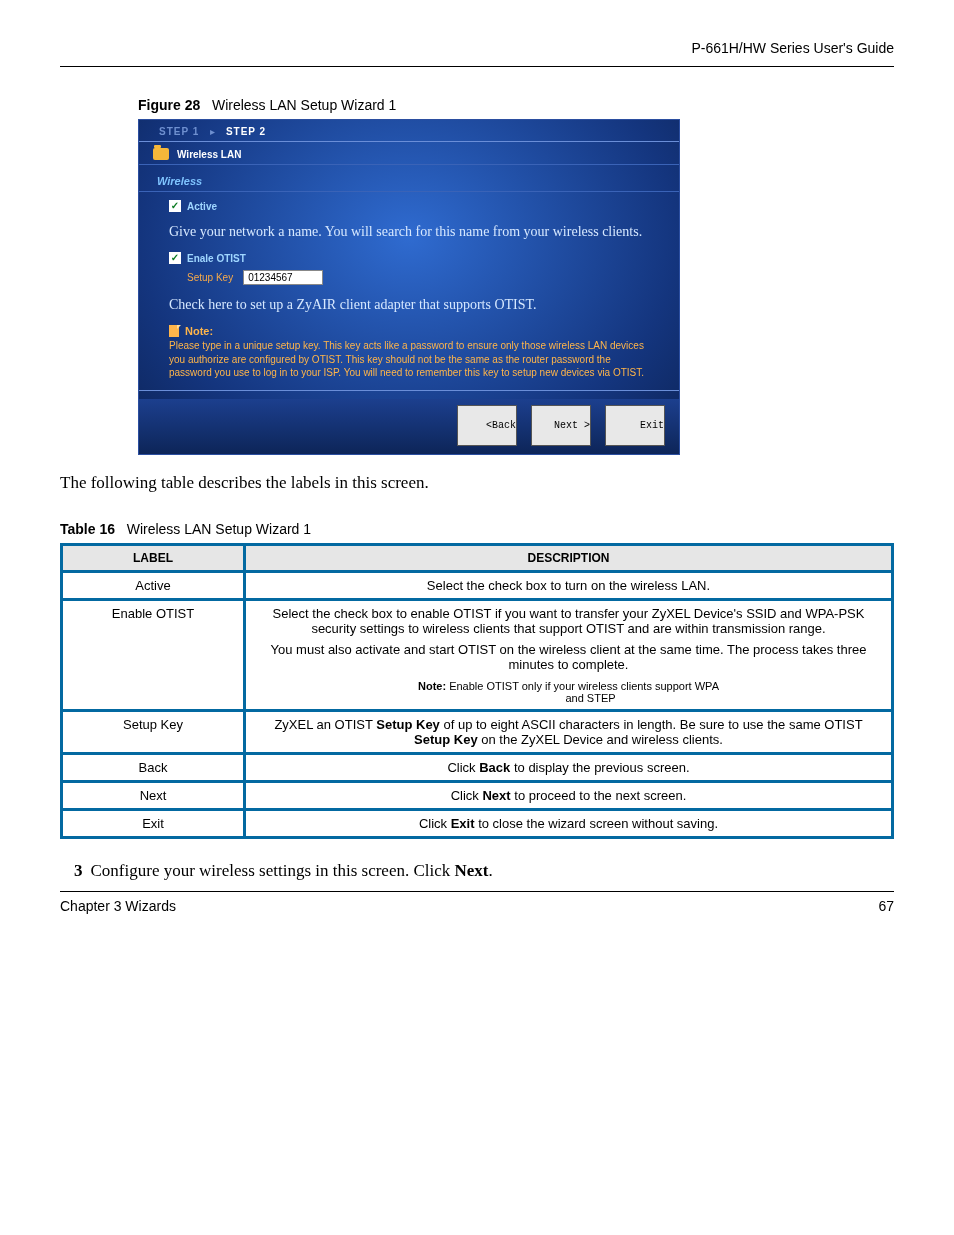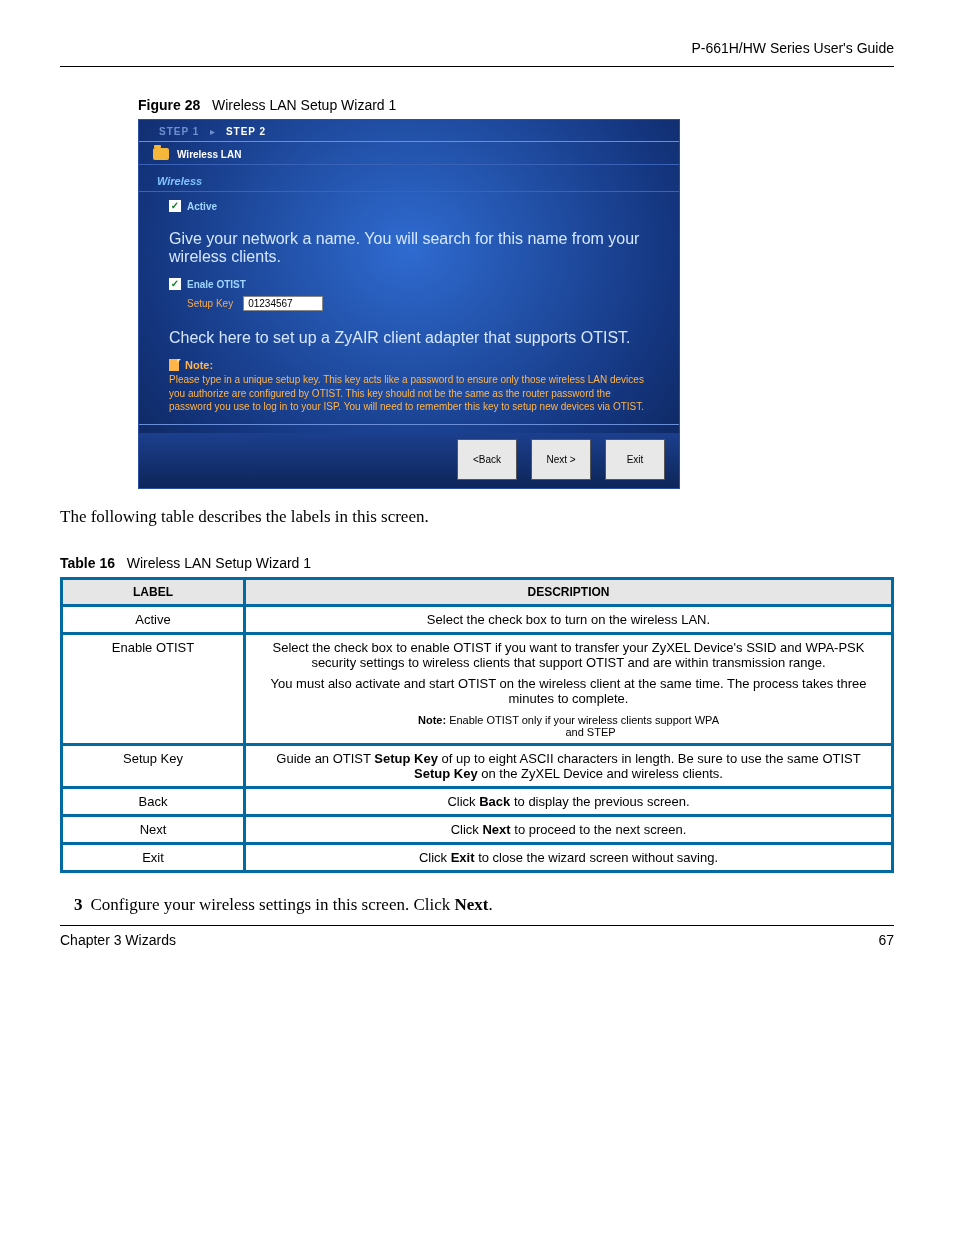--- a/index.html
+++ b/index.html
@@ -96,21 +96,21 @@
     font-style: italic;
   }
   .wiz-body { padding: 0 18px 8px 30px; }
   .cb-row { display: flex; align-items: center; gap: 6px; margin: 4px 0; }
   .cb {
     width: 12px; height: 12px; background: #fff; display: inline-flex;
     align-items: center; justify-content: center; font-size: 10px; color: #0a7a20;
     line-height: 1; font-weight: bold;
   }
   .cb-label { color: #9fd6ff; font-weight: bold; }
-  .hint { color: #d6e8ff; margin: 18px 0 12px 0; font-size: 16px; }
+  .hint { color: #d6e8ff; margin: 12px 0 12px 0; font-size: 14px; font-family: Liberation Serif, serif; }
   .key-row { display: flex; align-items: center; gap: 10px; margin: 6px 0 4px 18px; }
   .key-label { color: #f6a94a; font-size: 10px; }
   .key-input {
     font-family: Tahoma, Arial, sans-serif;
     font-size: 10px;
     padding: 1px 4px;
     width: 70px;
     background: #fff;
     color: #000;
     border: 1px solid #888;
@@ -132,28 +132,28 @@
     color: #ffb54a; font-weight: normal; font-size: 10px;
     line-height: 1.35; padding-right: 10px;
   }
   .wiz-sep { border-top: 1px solid #6a8ed8; margin: 10px -18px 0 -30px; }
   .wiz-footer {
     background: linear-gradient(#1c3f8e, #0d2558);
     padding: 6px 14px 8px 14px;
     display: flex; justify-content: flex-end; gap: 14px;
   }
   .wiz-btn {
-    font-family: Liberation Sans, sans-serif;
+    font-family: Liberation Mono, monospace;
     font-size: 10px;
     background: #e8e8e8;
     color: #000;
     border: 1px solid #555;
     padding: 14px 0;
     width: 58px;
-    text-align: center;
+    text-align: right;
     cursor: pointer;
   }
 
   
   table.desc {
     border-collapse: collapse;
     width: 100%;
     font-family: Arial, Helvetica, sans-serif;
     font-size: 13px;
   }
@@ -258,21 +258,21 @@
       <div style="margin-top:6px">You must also activate and start OTIST on the wireless client at the same time. The process takes three minutes to complete.</div>
       <div class="desc-note">
         <span class="bold">Note:</span><span> Enable OTIST only if your wireless clients support WPA</span>
         <span class="indent">and STEP</span>
       </div>
     </td>
   </tr>
   <tr>
     <td>Setup Key</td>
     <td>
-      <span>Guide an OTIST </span><span class="bold">Setup Key</span><span> of up to eight ASCII characters in length. Be sure to use the same OTIST </span><span class="bold">Setup Key</span><span> on the ZyXEL Device and wireless clients.</span>
+      <span>ZyXEL an OTIST </span><span class="bold">Setup Key</span><span> of up to eight ASCII characters in length. Be sure to use the same OTIST </span><span class="bold">Setup Key</span><span> on the ZyXEL Device and wireless clients.</span>
     </td>
   </tr>
   <tr>
     <td>Back</td>
     <td>
       <span>Click </span><span class="bold">Back</span><span> to display the previous screen.</span>
     </td>
   </tr>
   <tr>
     <td>Next</td>

